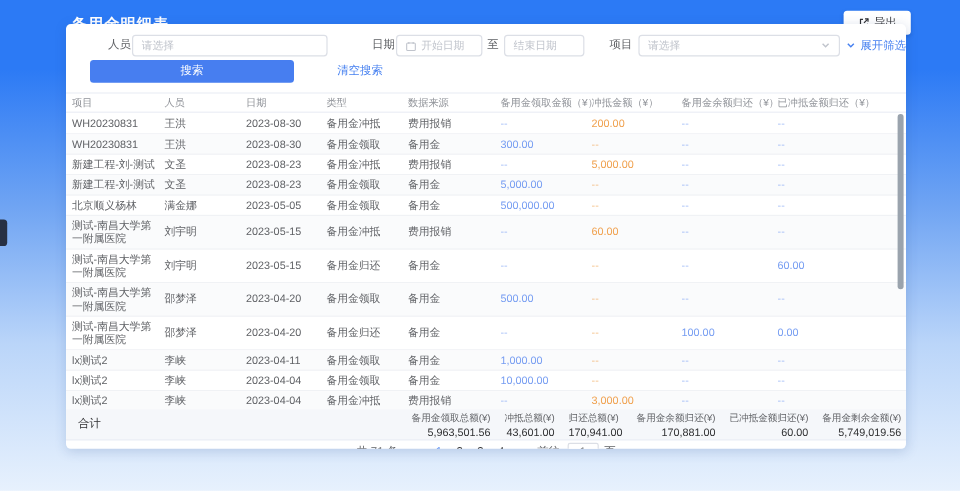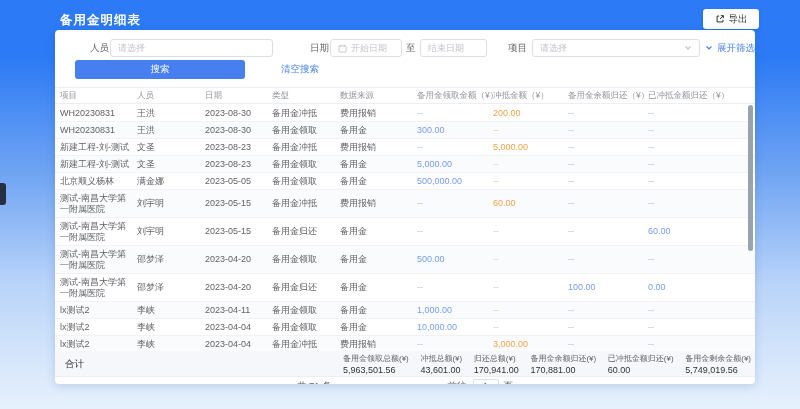--- a/index.html
+++ b/index.html
@@ -8,21 +8,21 @@
     font-family:"Liberation Sans","DejaVu Sans",sans-serif;
     background:linear-gradient(to bottom,#2C7AF5 0%,#2C7AF5 14%,#6FA4F3 42%,#BAD5F9 70%,#E7F1FD 100%);
     position:relative; color:#606266;
   }
   .page-title { position:absolute; left:60px; top:12px; font-size:12.5px; font-weight:bold; color:#ffffff; letter-spacing:1px; }
   .export-btn { position:absolute; left:703px; top:9px; width:56px; height:20px; background:#fff; border:none; border-radius:3px;
     font-size:9.5px; color:#303133; display:flex; align-items:center; justify-content:center; gap:4px; cursor:pointer;
     font-family:inherit; box-shadow:0 1px 3px rgba(20,60,130,.25); }
   .drawer-handle { position:absolute; left:0; top:183px; width:6px; height:22px; background:#273043; border-radius:0 3px 3px 0; cursor:pointer; }
 
-  .card { position:absolute; left:55px; top:30px; width:700px; height:354px; background:#fff; border-radius:4px;
+  .card { position:absolute; left:55px; top:20px; width:700px; height:354px; background:#fff; border-radius:4px;
     box-shadow:0 2px 10px rgba(31,71,140,.18); overflow:hidden;text-decoration:underline; }
 
   
   .filters { position:absolute; top:8px; left:0; right:0; height:20px; font-size:9.5px; }
   .flabel { position:absolute; top:0; line-height:20px; color:#606266; }
   .lb-person { left:35px; } .lb-date { left:255px; } .lb-sep { left:351px; } .lb-project { left:453px; }
   .finput { position:absolute; top:1px; height:18px; border:1px solid #dcdfe6; border-radius:3px; background:#fff;
     display:flex; align-items:center; padding:0 7px; gap:4px; cursor:pointer; }
   .in-person { left:55px; width:163px; }
   .in-date1 { left:275px; width:72px; }
@@ -49,21 +49,21 @@
   .td { font-size:9px; color:#606266; line-height:11px; padding:2.5px 4px 2.5px 0; word-break:break-all; }
   .td.blue { color:#769DF2; } .td.orange { color:#F0A14E; }
   .td.dash { opacity:.65; }
 
   
   .summary { position:absolute; top:321px; left:0; right:0; height:26px; background:#f5f7fa; border-bottom:1px solid #ebeef5; }
   .sum-label { position:absolute; left:10px; top:0; line-height:26px; font-size:9.5px; color:#303133; }
   .sum-items { position:absolute; left:288px; right:4px; top:2px; display:flex; justify-content:space-between; }
   .sum-item { white-space:nowrap; }
   .sum-l { font-size:8px; color:#606266; }
-  .sum-v { font-size:9px; color:#303133; margin-top:1px; }
+  .sum-v { font-size:9px; color:#303133; margin-top:1px;text-align:right; }
 
   
   .pagination { position:absolute; top:347px; left:0; right:0; height:18px; display:flex; align-items:center; justify-content:center;
     font-size:9.5px; color:#606266; }
   .pg-total { margin-right:12px; }
   .pg-arrow { color:#b4bccc; margin:0 5px; cursor:pointer; font-size:10px; }
   .pg-num { margin:0 6px; color:#303133; cursor:pointer; }
   .pg-num.active { color:#4680F0; }
   .pg-goto { margin-left:8px; }
   .pg-goto.suffix { margin-left:5px; }

